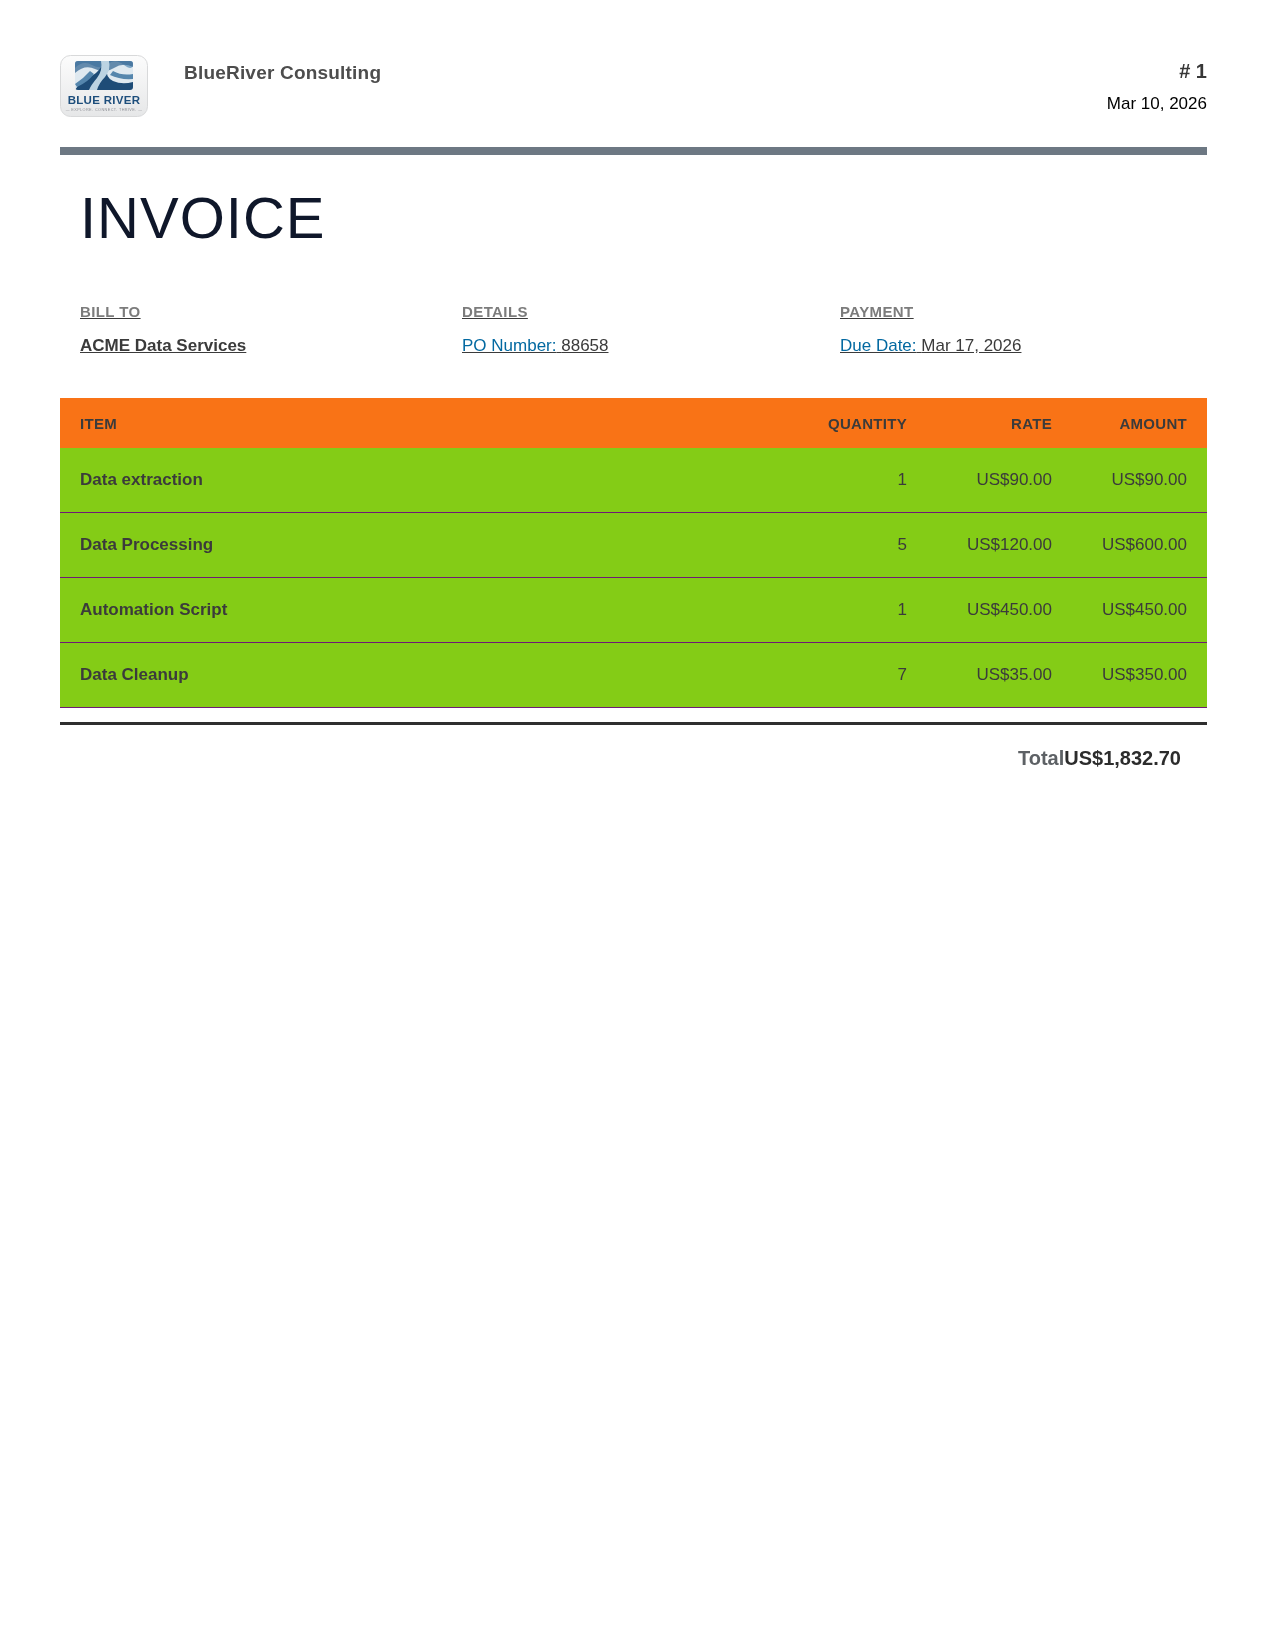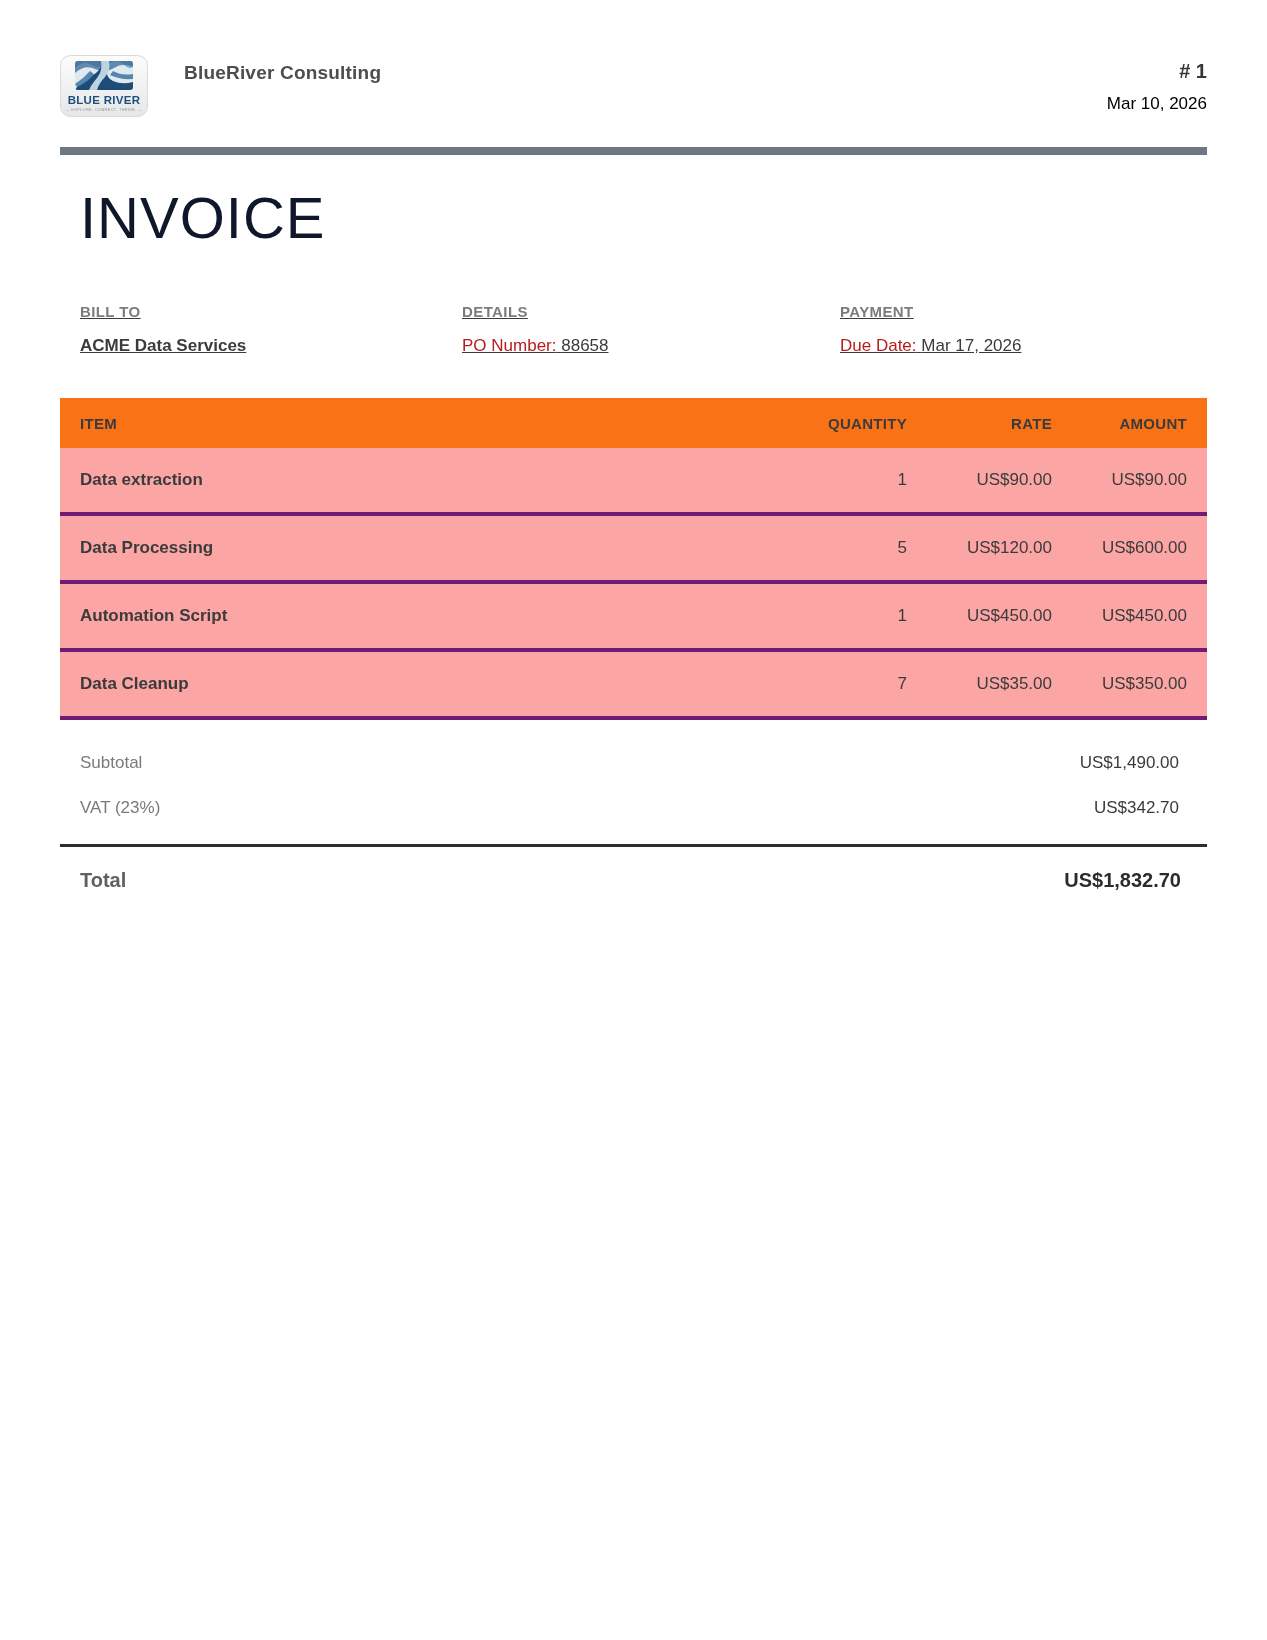--- a/index.html
+++ b/index.html
@@ -22,41 +22,41 @@
   .rule{height:8px;background:#6d7883;margin-top:26px;}
 
   
   .doc-title{font-size:58px;font-weight:400;color:#0f172a;letter-spacing:1px;margin:34px 0 0 0;padding:0 20px;line-height:1.0;}
 
   
   .meta-grid{display:grid;grid-template-columns:382px 378px 1fr;padding:0 20px;margin-top:56px;text-decoration:underline;}
   .meta-label{font-size:15px;font-weight:bold;color:#7c7c7c;letter-spacing:0.4px;}
   .meta-value{margin-top:16px;font-size:17px;color:#3b3b3b;}
   .meta-value.strong{font-weight:bold;}
-  .kv-label{color:#b91c1c;}
+  .kv-label{color:#0369a1;}
   .kv-value{color:#3b3b3b;}
 
   
   .items{margin-top:42px;}
   .thead,.trow{display:grid;grid-template-columns:1fr 150px 145px 135px;align-items:center;}
   .thead{background:#f97316;height:50px;}
   .th{font-size:15px;font-weight:bold;color:#3b3b3b;letter-spacing:0.3px;padding:0 20px;}
-  .trow{height:64px;border-bottom:4px solid #701a75;background:#fca5a5;}
+  .trow{height:64px;border-bottom:1px solid #701a75;background:#84cc16;}
   .td{font-size:17px;color:#3b3b3b;padding:0 20px;}
   .td.item{font-weight:bold;}
   .num{text-align:right;}
 
   
   .summary{margin-top:20px;}
   .summary-row{display:flex;justify-content:space-between;align-items:center;height:45px;padding:0 28px 0 20px;}
   .summary-label{font-size:17px;color:#7a7a7a;}
   .summary-value{font-size:17px;color:#3b3b3b;}
 
   .total-rule{border-top:3px solid #2e2e2e;margin-top:14px;}
-  .total-row{display:flex;justify-content:space-between;align-items:baseline;padding:22px 26px 0 20px;}
+  .total-row{display:flex;justify-content:flex-end;align-items:baseline;padding:22px 26px 0 20px;}
   .total-label{font-size:20px;font-weight:bold;color:#5d6165;}
   .total-value{font-size:20px;font-weight:bold;color:#2c2c2c;}
 </style>
 </head>
 <body>
 
 <div class="page">
 
   <div class="topbar">
     <div class="brand">
@@ -145,30 +145,20 @@
       <div class="td num">US$450.00</div>
     </div>
     <div class="trow">
       <div class="td item">Data Cleanup</div>
       <div class="td num">7</div>
       <div class="td num">US$35.00</div>
       <div class="td num">US$350.00</div>
     </div>
   </div>
 
-  <div class="summary">
-    <div class="summary-row">
-      <div class="summary-label">Subtotal</div>
-      <div class="summary-value">US$1,490.00</div>
-    </div>
-    <div class="summary-row">
-      <div class="summary-label">VAT (23%)</div>
-      <div class="summary-value">US$342.70</div>
-    </div>
-  </div>
 
   <div class="total-rule"></div>
 
   <div class="total-row">
     <div class="total-label">Total</div>
     <div class="total-value">US$1,832.70</div>
   </div>
 
 </div>
 

